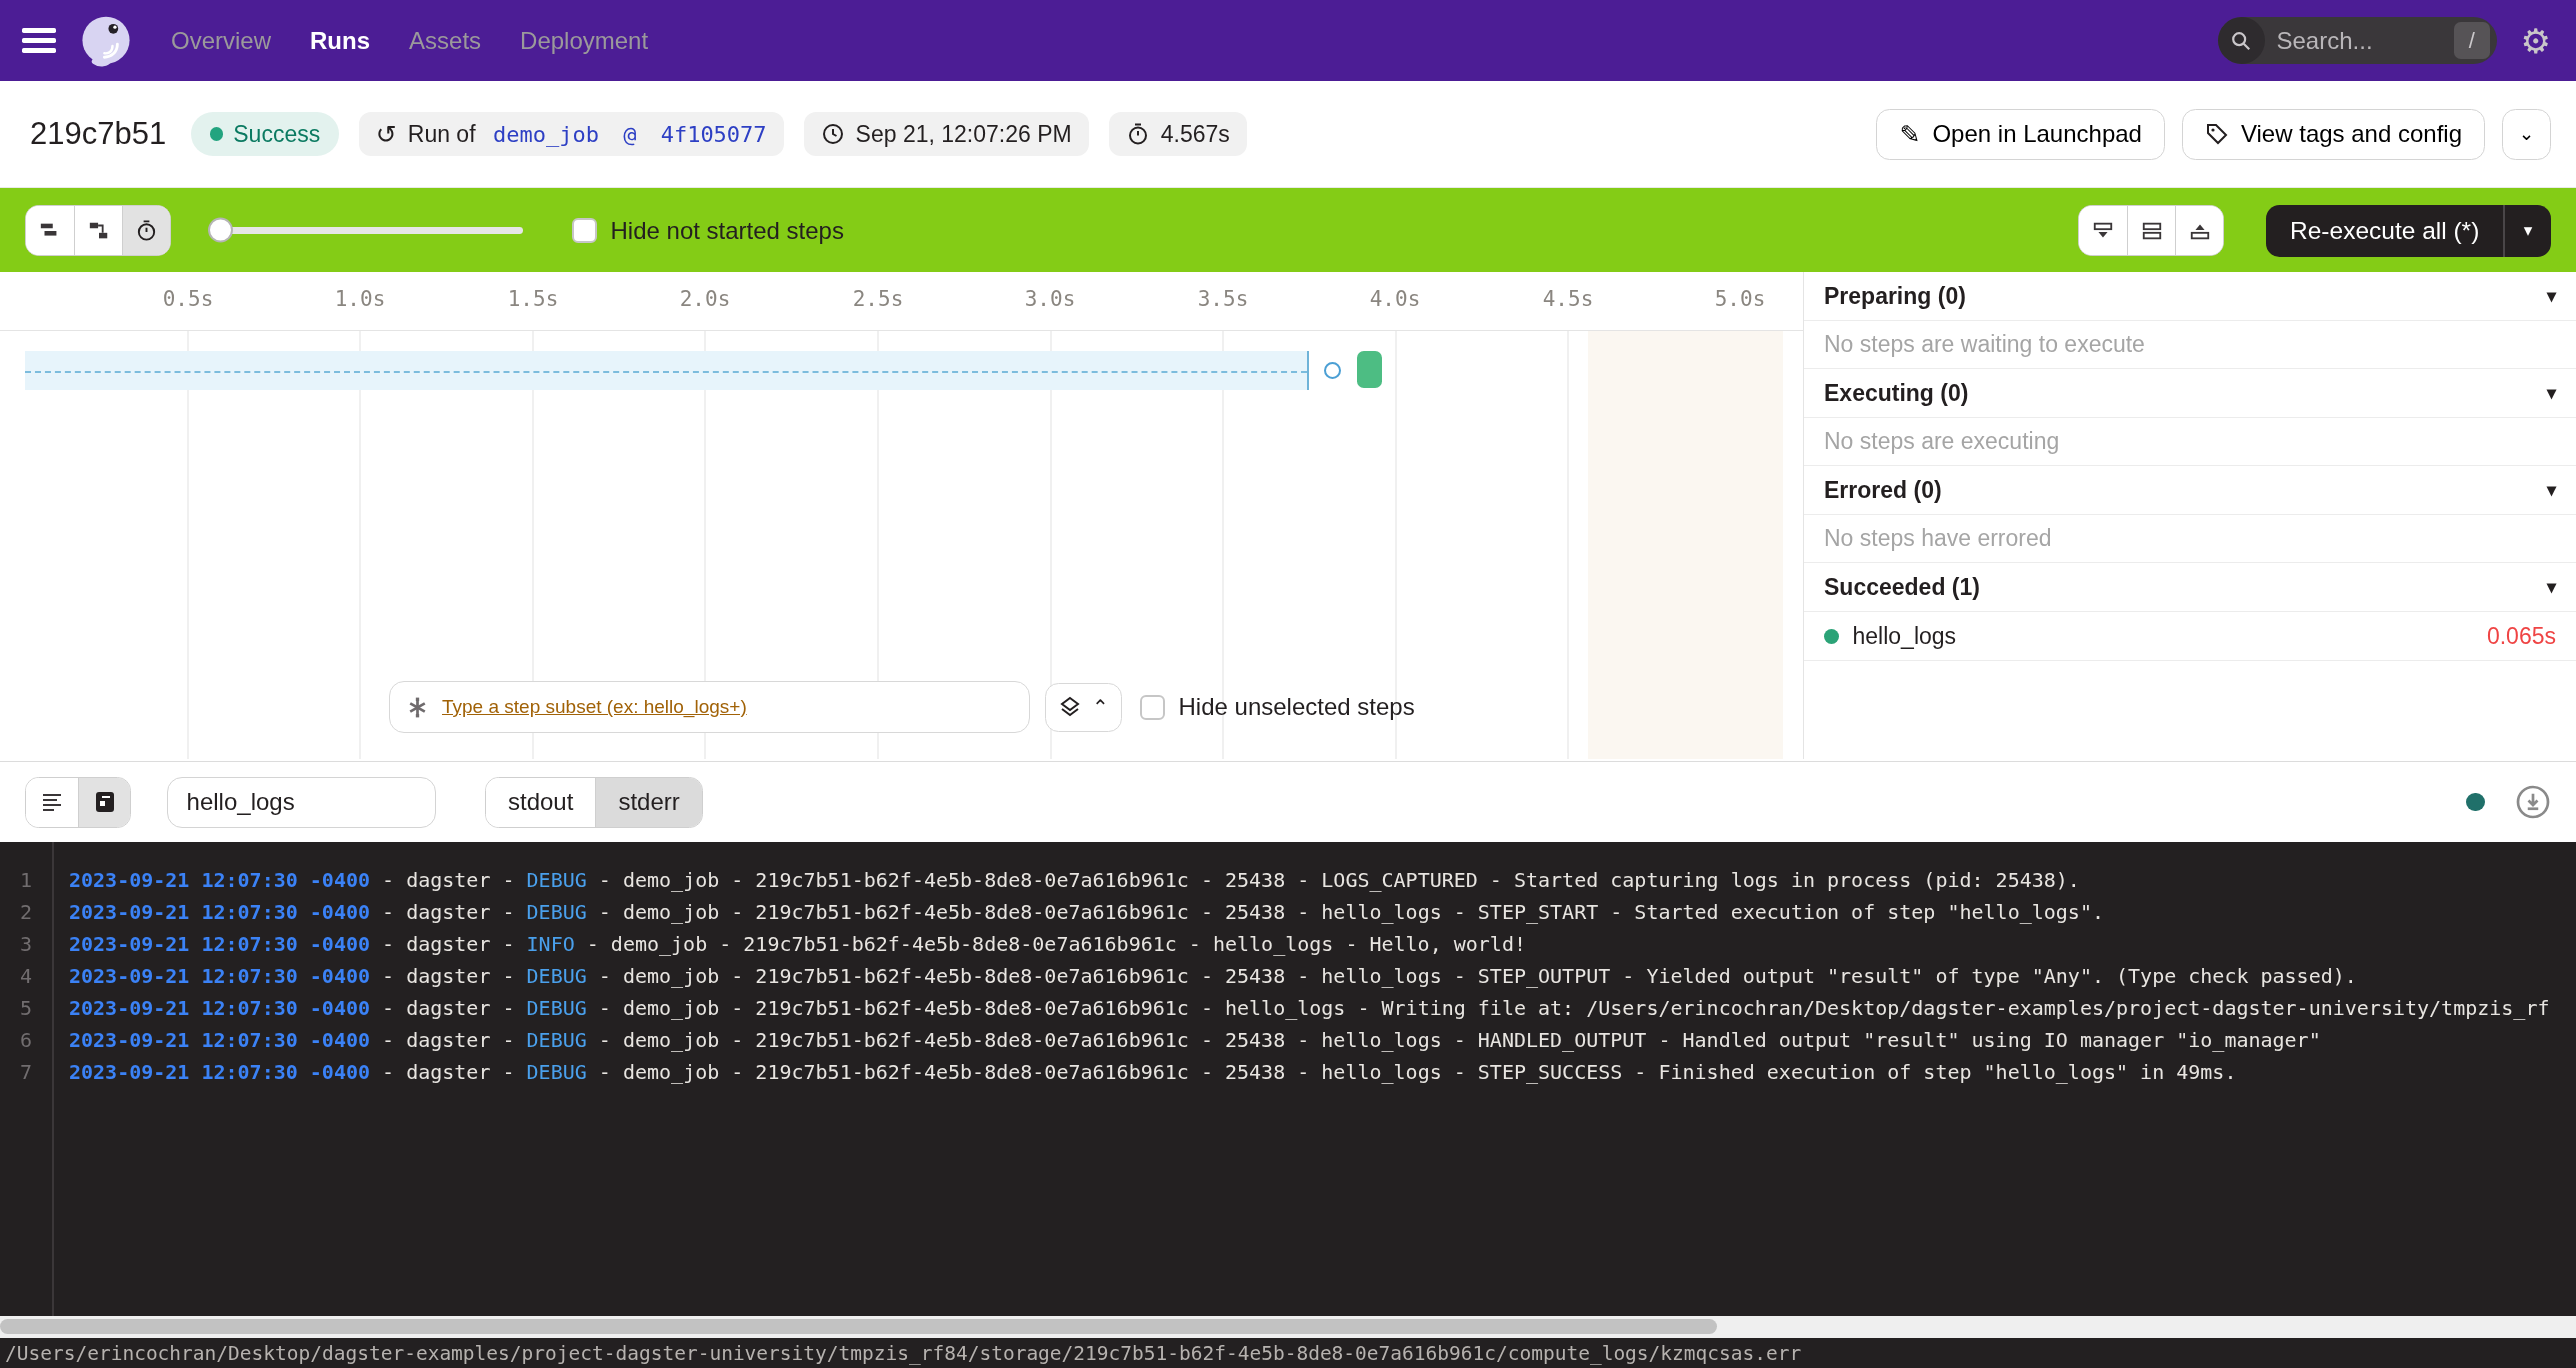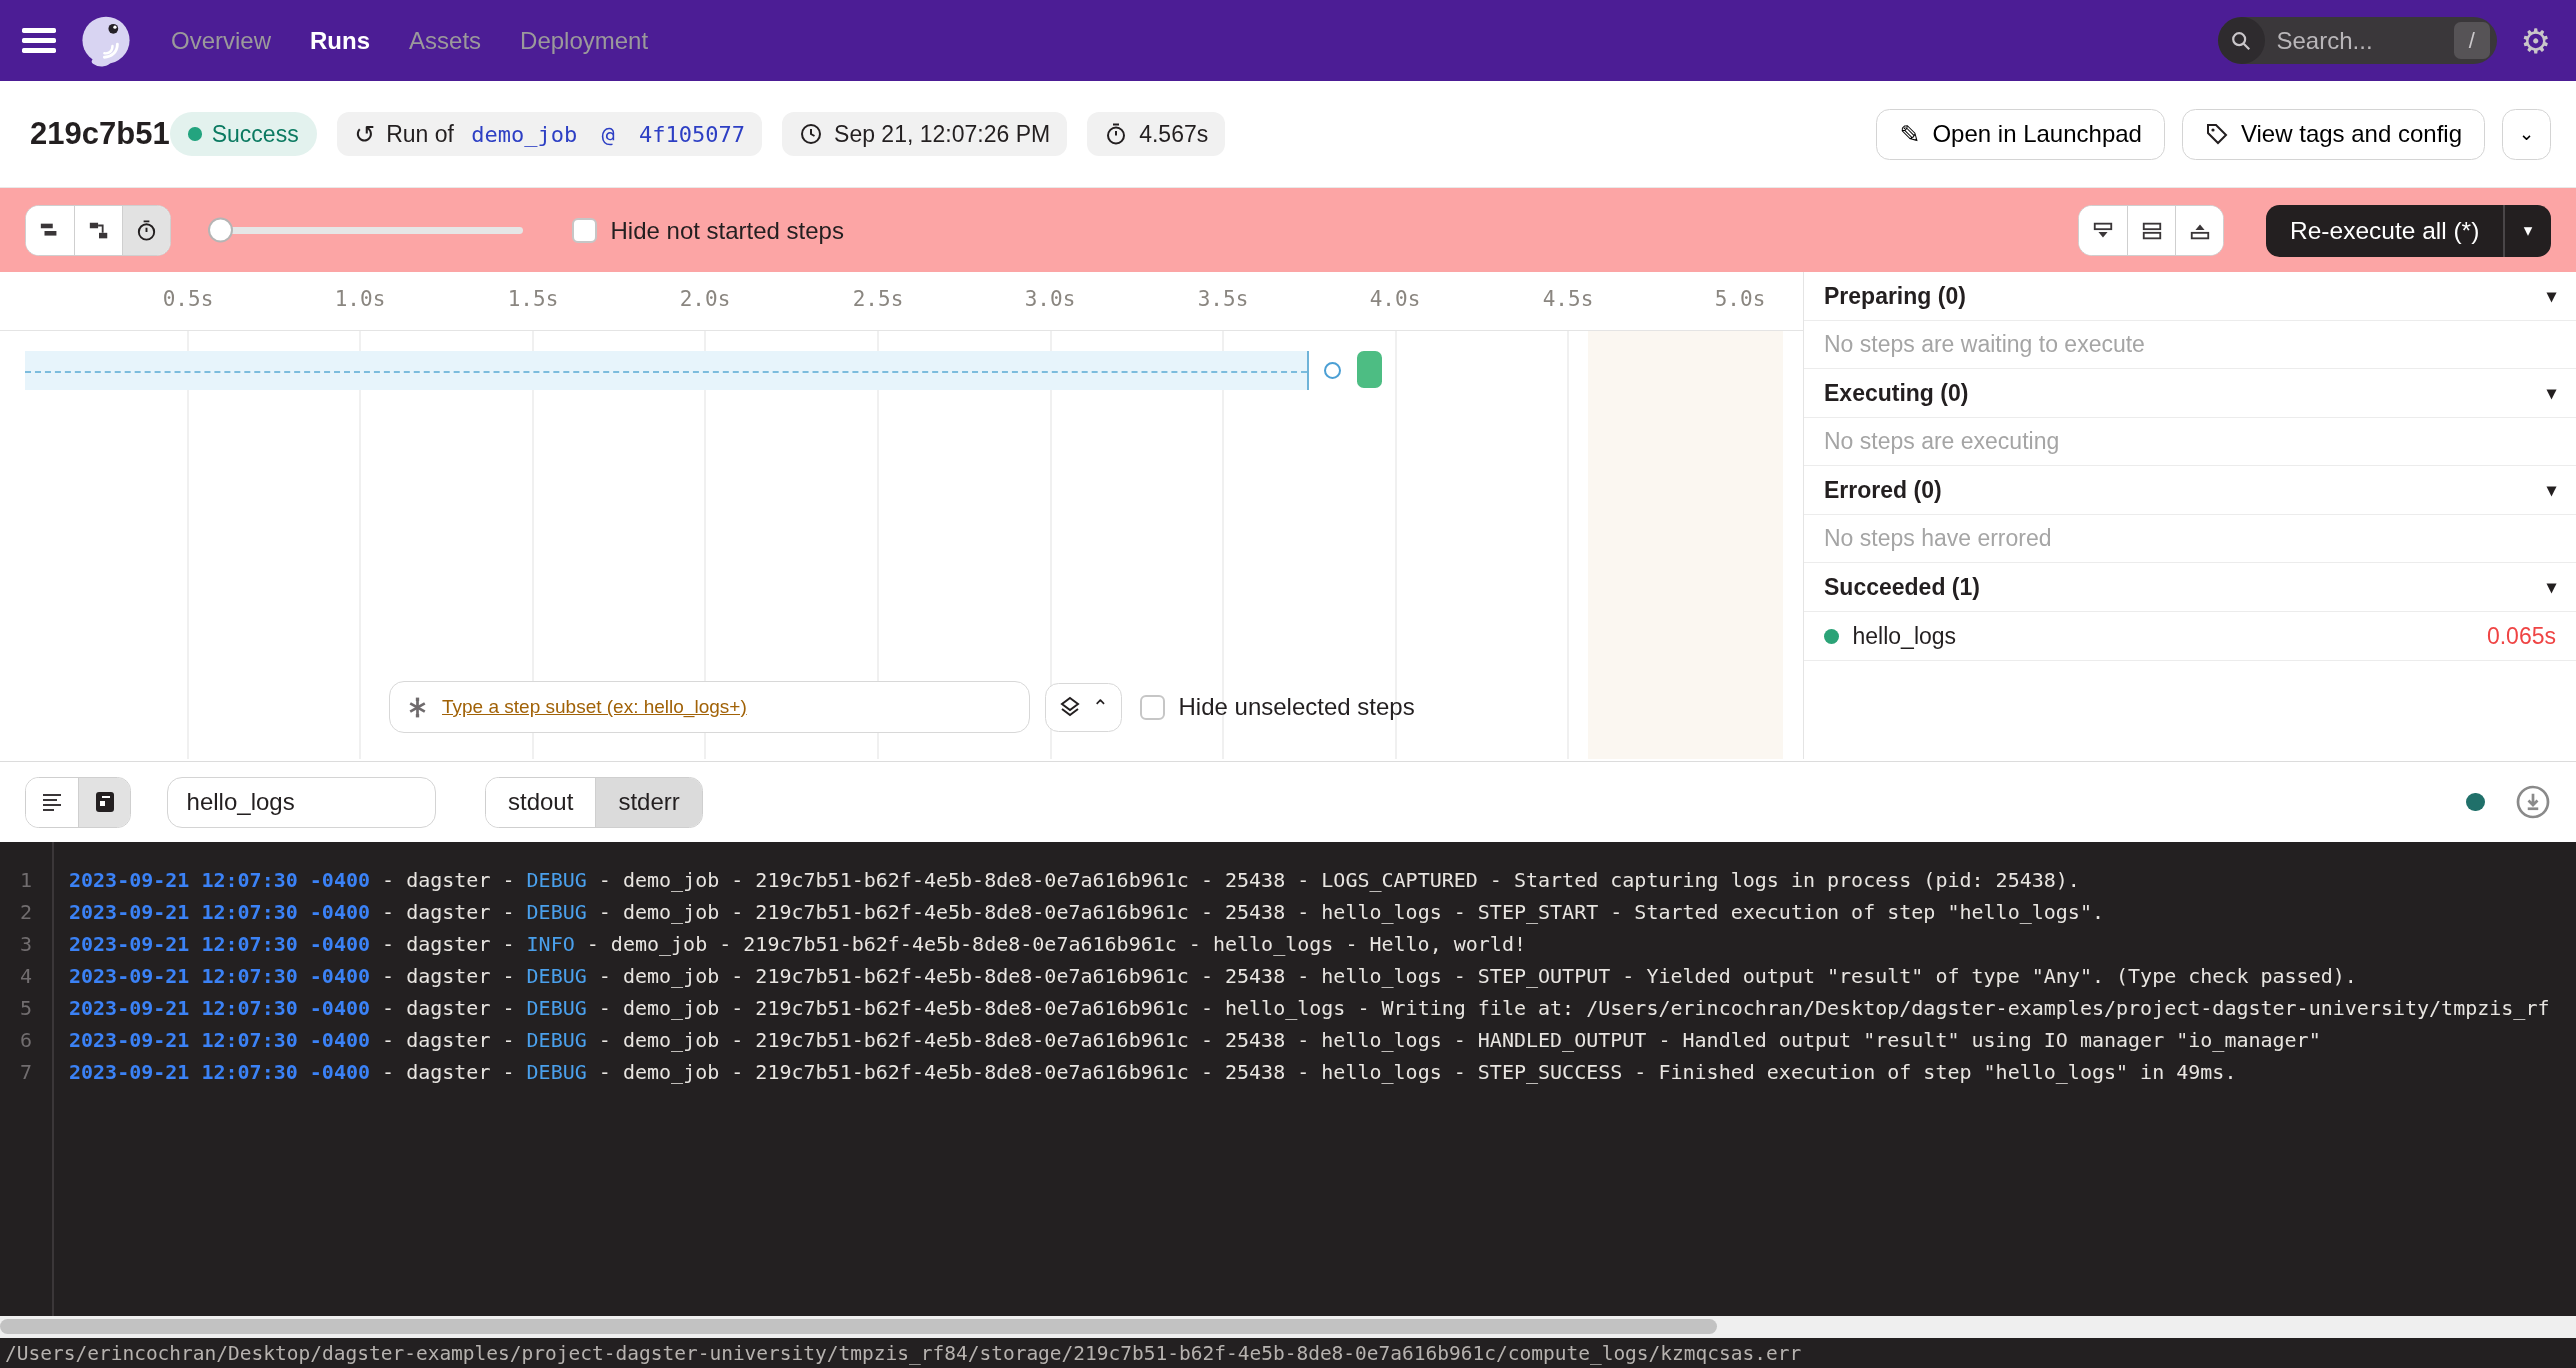--- a/index.html
+++ b/index.html
@@ -16,32 +16,32 @@
   .navitem.active { color:#fff; font-weight:700; }
   .nav-spacer { flex:1; }
   .searchbox { width:279px; height:47px; background:#3a373a; border-radius:24px; display:flex; align-items:center; overflow:hidden; }
   .search-circle { width:47px; height:47px; border-radius:50%; background:#2e2b2e; display:flex; align-items:center; justify-content:center; flex:none; }
   .search-ph { color:#b9b6b9; font-size:24px; margin-left:12px; flex:1; }
   .slash-badge { width:36px; height:37px; background:#565356; color:#cbc8cb; border-radius:6.8px; display:flex; align-items:center; justify-content:center; margin-right:6.8px; font-size:22px; }
   .gear { font-size:34px; color:#c9c6c9; margin:0 25px 0 24px; line-height:1; cursor:pointer; }
 
   
   .runheader { position:absolute; top:81px; left:0; right:0; height:107px; background:#fff; border-bottom:1.7px solid #e9e9e9; display:flex; align-items:center; padding:0 25px 0 30px; }
-  .run-id { font-size:31px; font-weight:700; }
+  .run-id { font-size:31px; font-weight:400; margin-right:25px; }
   .badge { display:inline-flex; align-items:center; gap:10px; height:44px; padding:0 18.6px; background:#e3f2ee; border-radius:22px; color:#0b7a61; font-size:23px; }
   .badge .dot { width:13.5px; height:13.5px; border-radius:50%; background:#23a47f; }
   .pill { display:inline-flex; align-items:center; gap:11px; height:44px; padding:0 17px; background:#f1f1f1; border-radius:12px; font-size:23px; margin-left:20px; white-space:pre; }
   .pill .link { color:#2d3fc4; font-family:"DejaVu Sans Mono",monospace; font-size:22px; cursor:pointer; }
   .hdr-right { margin-left:auto; display:flex; align-items:center; gap:17px; }
   .btn { display:inline-flex; align-items:center; gap:12px; height:51px; padding:0 22px; background:#fff; border:1.7px solid #d4d4d4; border-radius:13.5px; font-size:24px; cursor:pointer; white-space:nowrap; }
   .btn.icon-only { width:49px; padding:0; justify-content:center; }
   .caret { font-size:18.6px; line-height:1; }
 
   
-  .ganttbar { position:absolute; top:188px; left:0; right:0; height:85px; background:#fca5a5; display:flex; align-items:center; padding:0 25px; }
+  .ganttbar { position:absolute; top:188px; left:0; right:0; height:85px; background:#84cc16; display:flex; align-items:center; padding:0 25px; }
   .seg { display:inline-flex; border:1.7px solid #cfcfcf; border-radius:13.5px; overflow:hidden; background:#fff; }
   .seg .cell { width:48px; height:49px; display:flex; align-items:center; justify-content:center; border-left:1.7px solid #cfcfcf; cursor:pointer; background:#fff; }
   .seg .cell:first-child { border-left:none; }
   .seg .cell.active { background:#e2e2e2; }
   .slider { width:313px; height:6.8px; background:#e6e6e6; border-radius:3.4px; margin-left:39px; position:relative; }
   .slider .handle { position:absolute; left:-1.7px; top:50%; transform:translateY(-50%); width:25px; height:25px; background:#fff; border:2.5px solid #b5b5b5; border-radius:50%; cursor:pointer; }
   .checkwrap { display:flex; align-items:center; margin-left:49px; cursor:pointer; }
   .checkbox { width:25px; height:25px; border:2.5px solid #c6c6c6; border-radius:6px; background:#fff; flex:none; }
   .checkwrap label { margin-left:13.5px; font-size:24px; cursor:pointer; }
   .gb-spacer { flex:1; }

